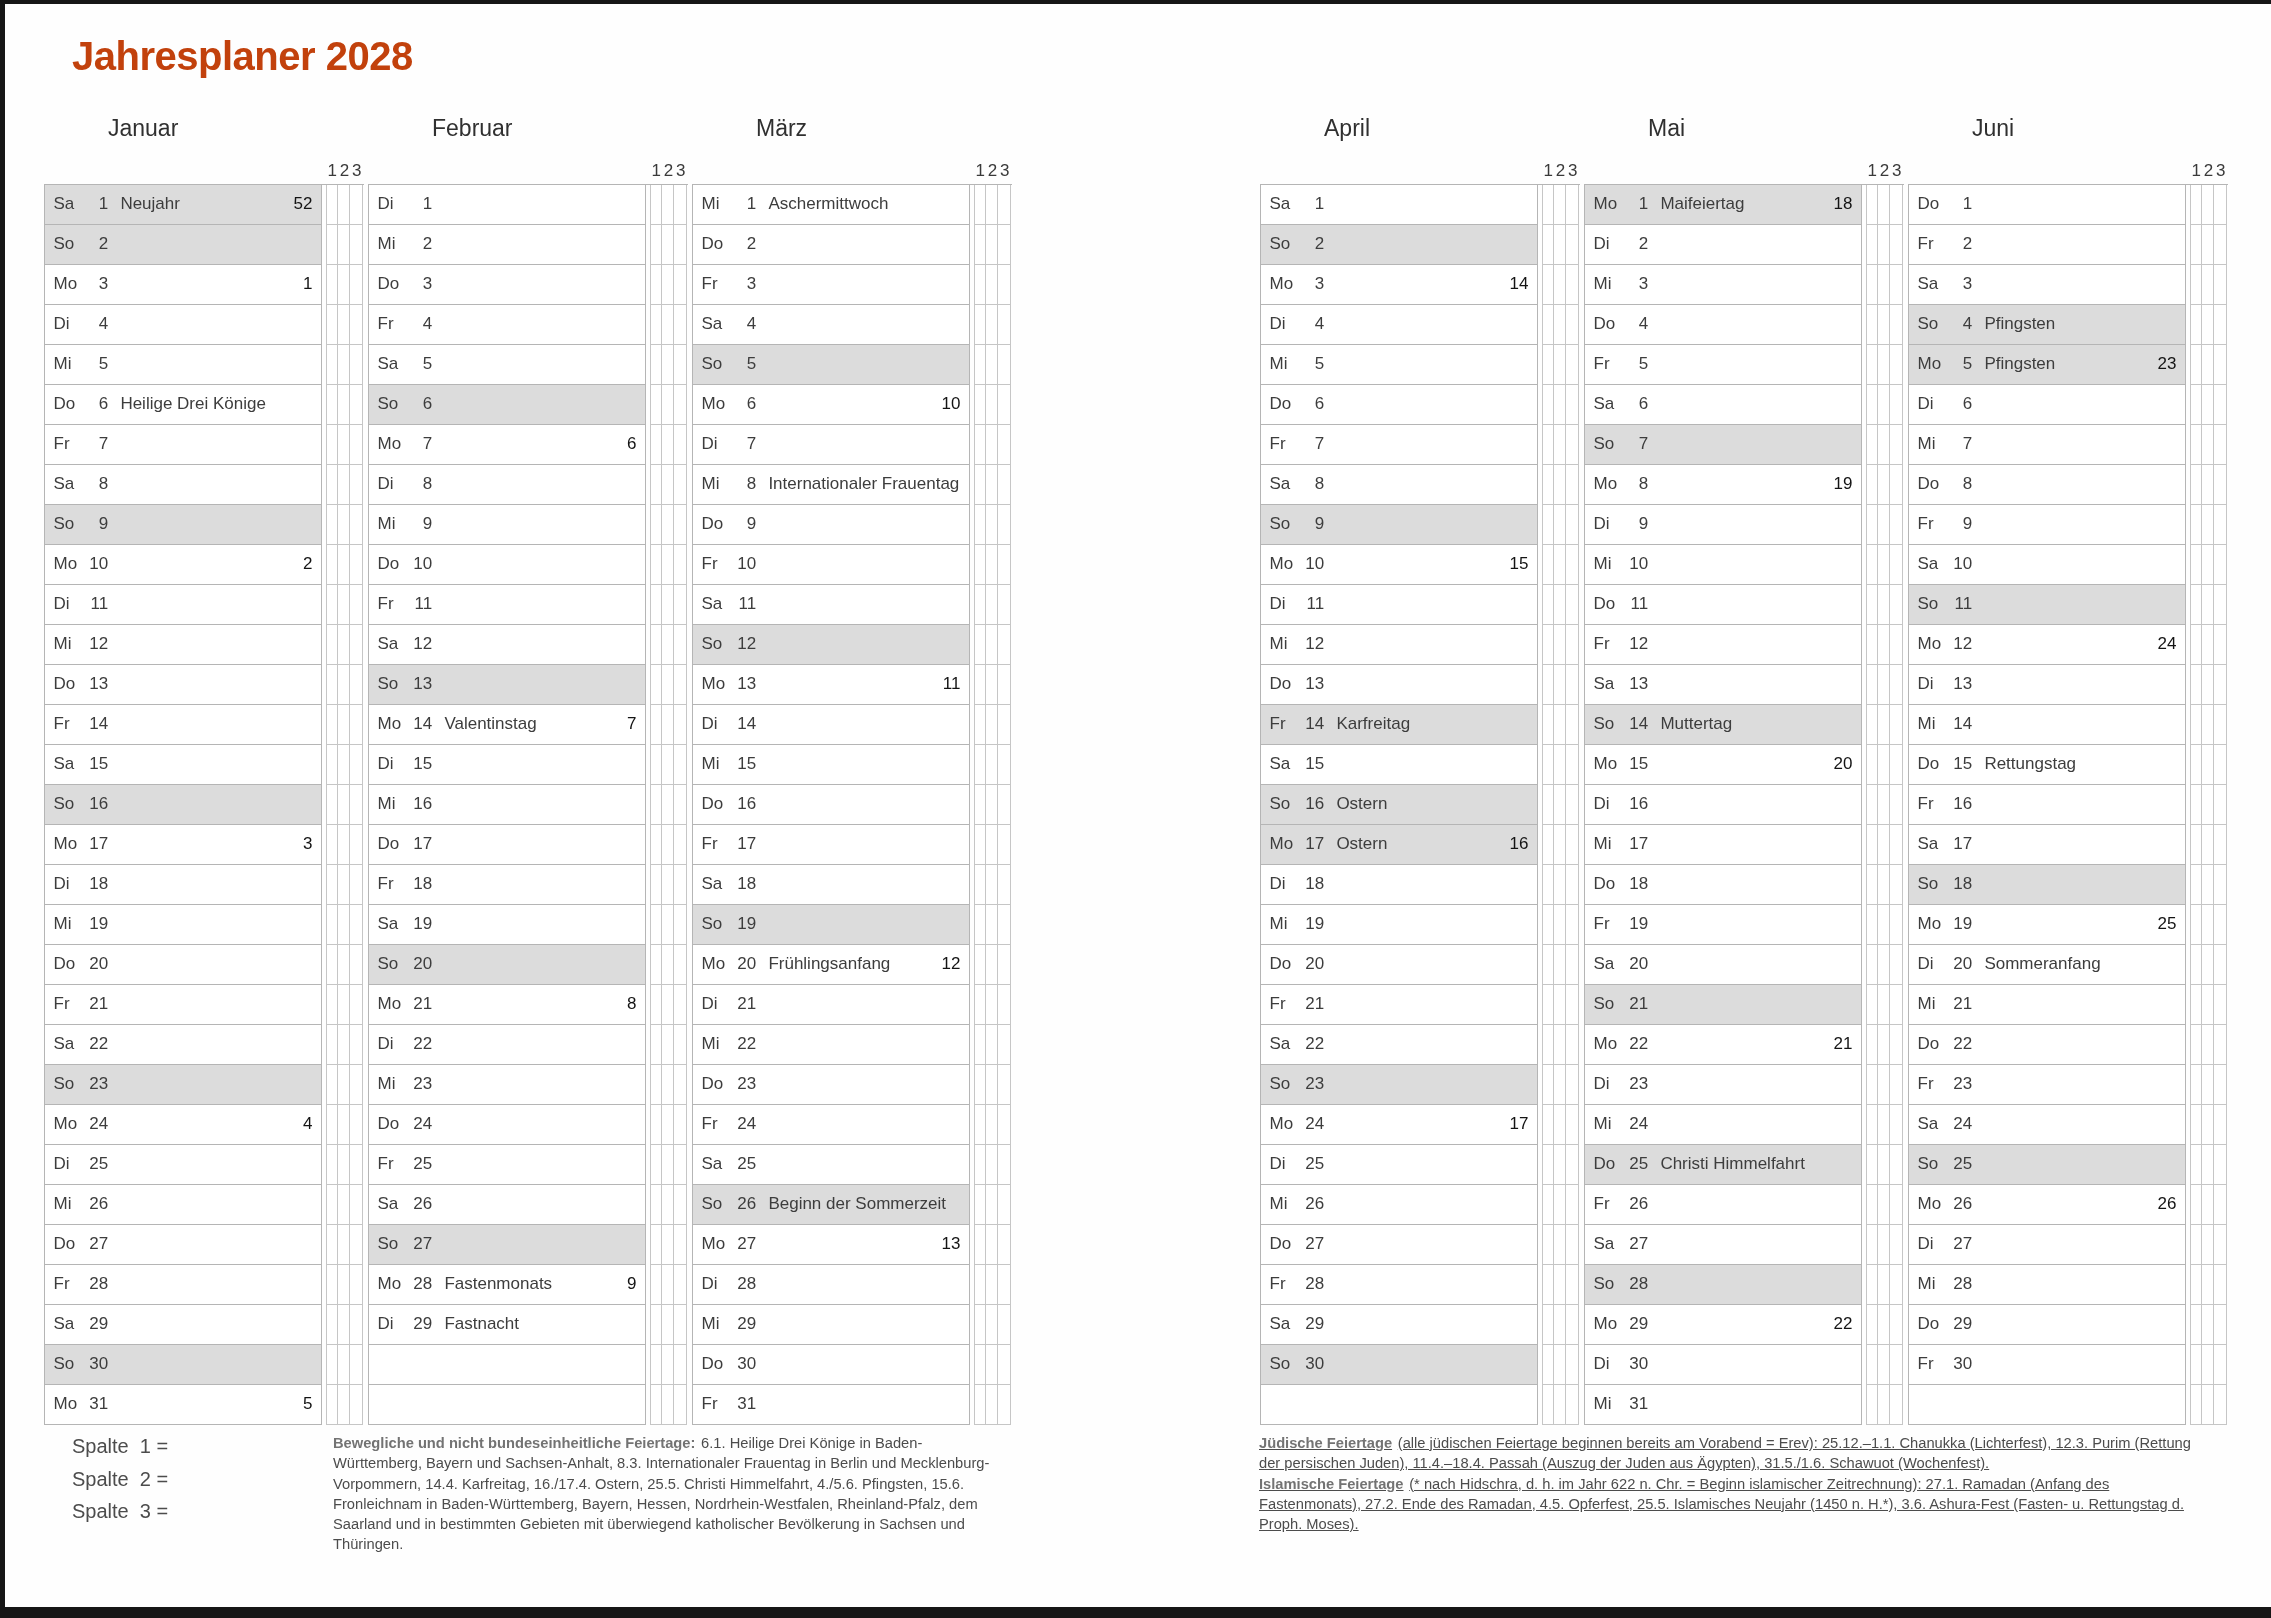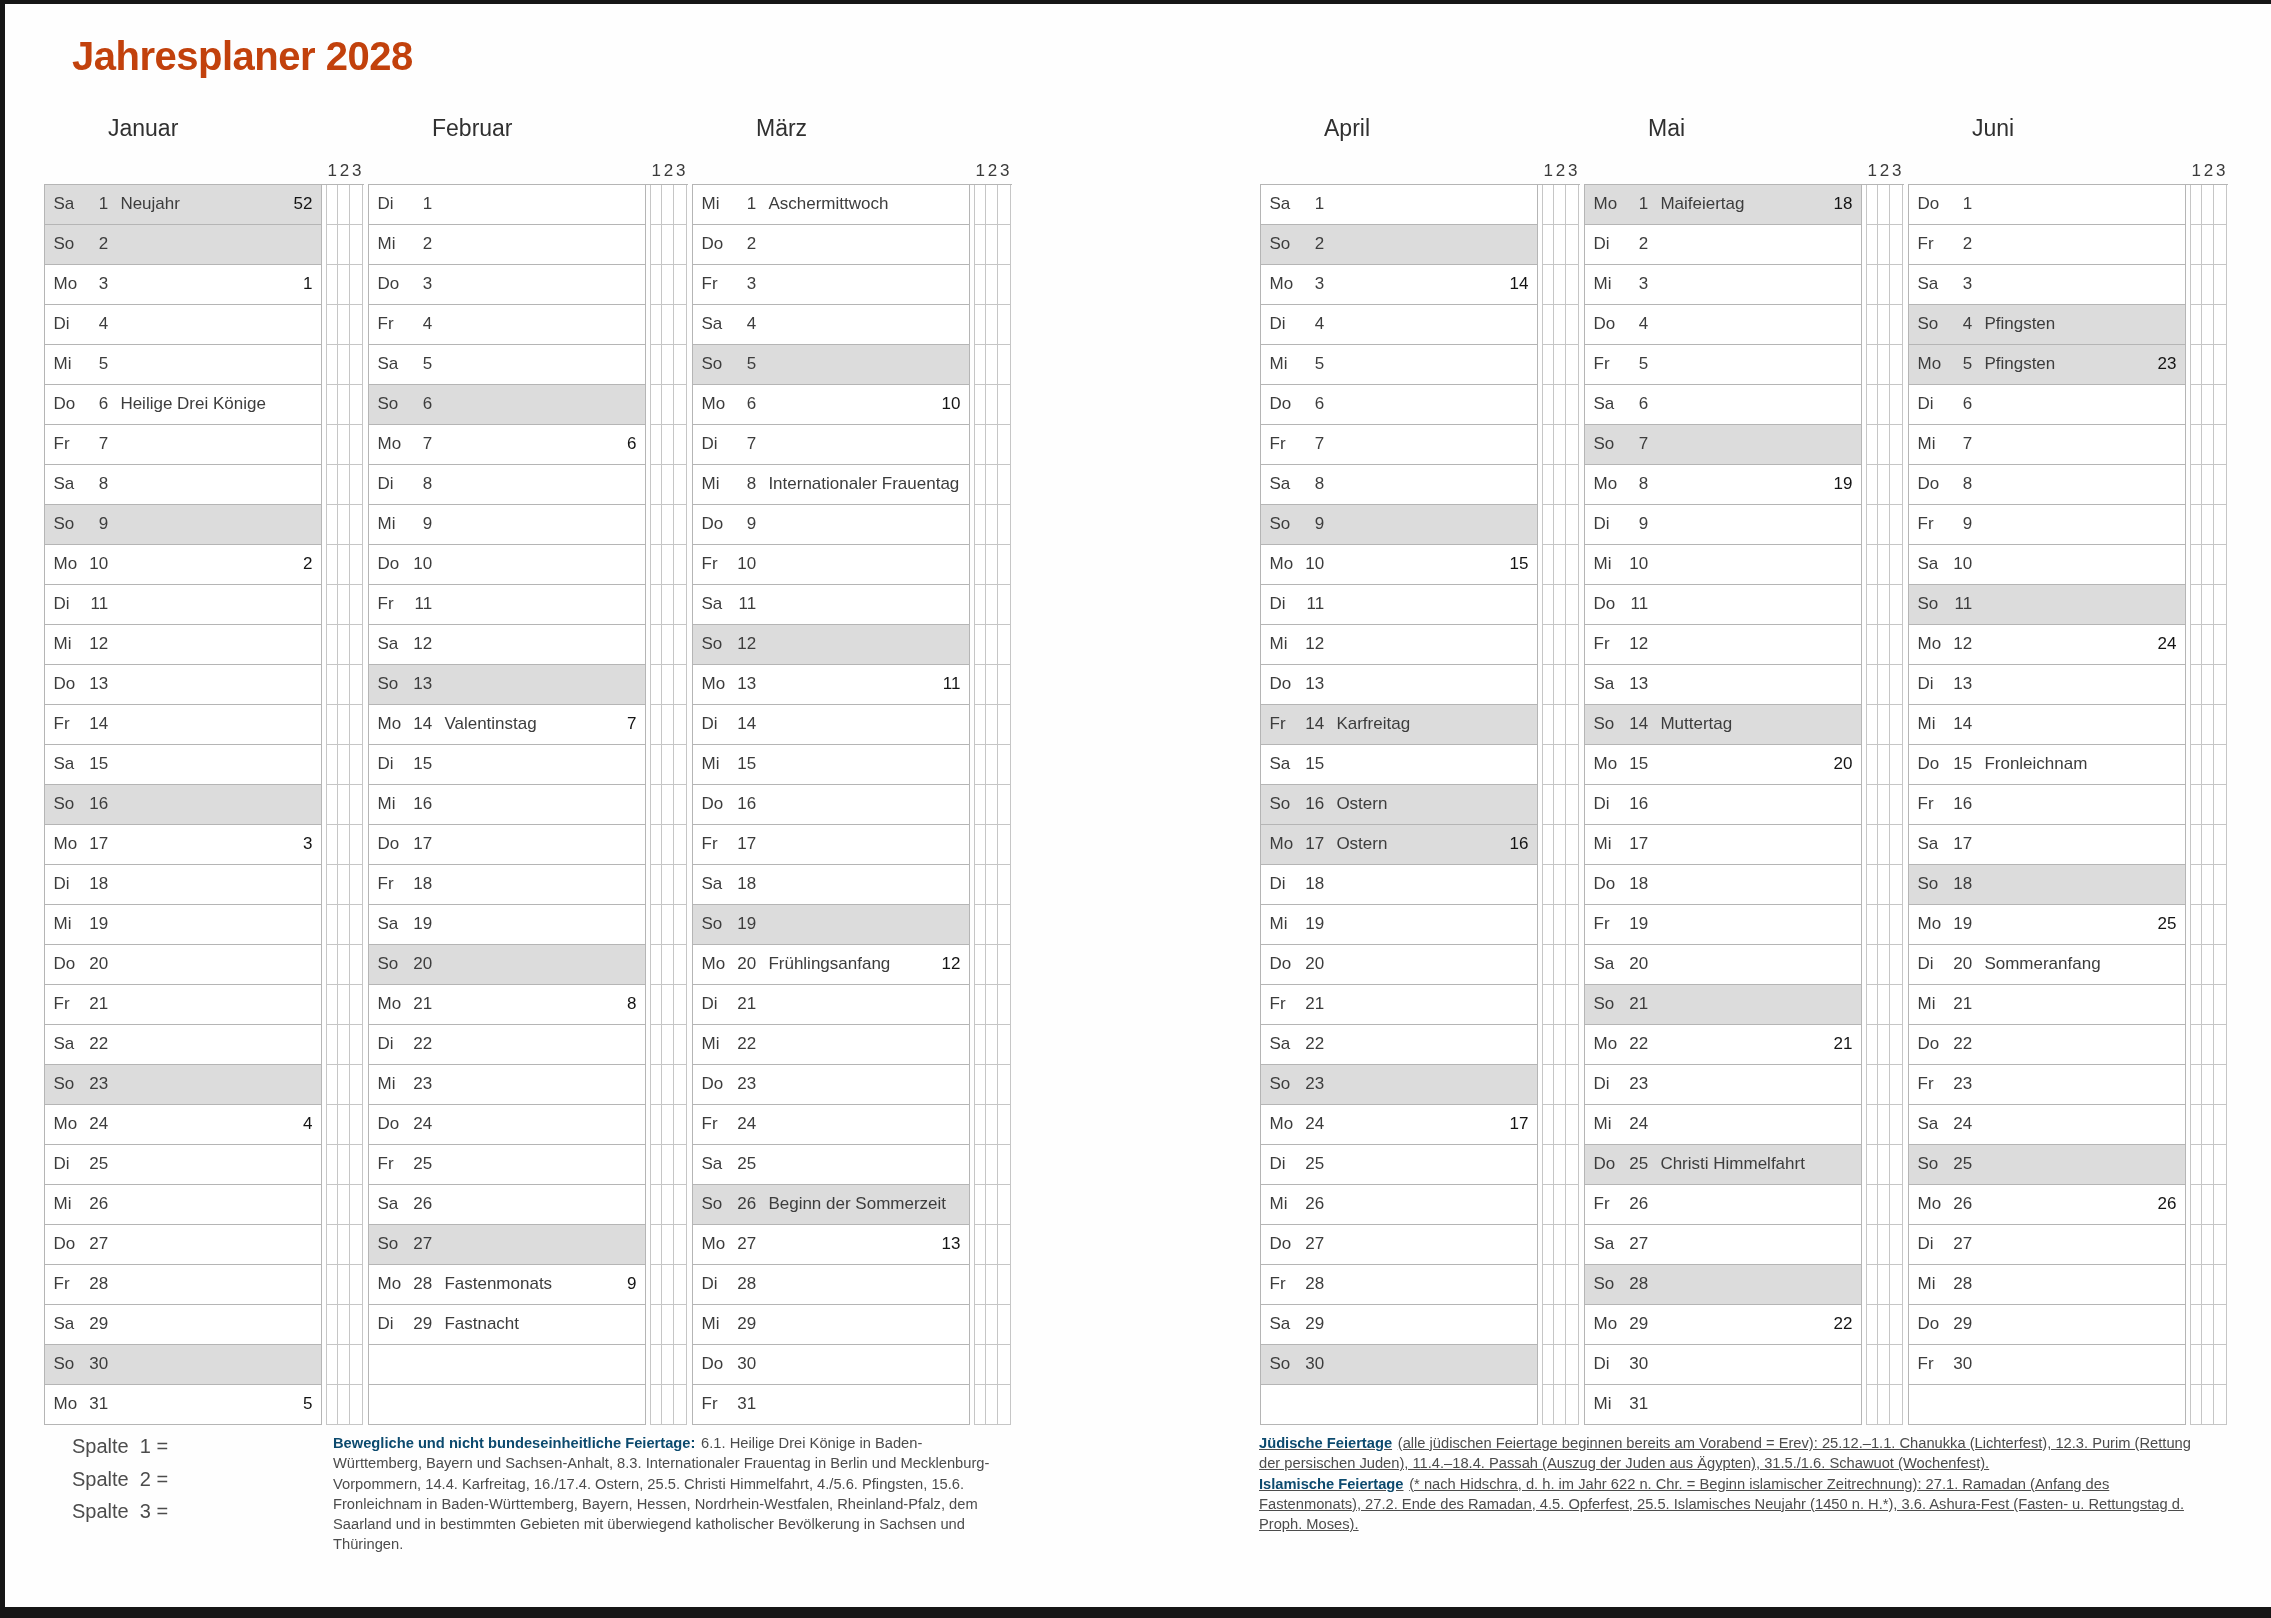--- a/index.html
+++ b/index.html
@@ -38,21 +38,21 @@
   .wk{font-weight:normal;margin-right:8.5px;color:#141414;}
   .gap{width:3.8px;}
   .nc{width:12.3px;box-sizing:border-box;border-right:0.9px solid #c6c6c6;border-bottom:0.9px solid #c6c6c6;background:#fff;}
   .nc.first{border-left:0.9px solid #c6c6c6;}
   .legend{position:absolute;left:72px;top:1435px;font-size:20px;color:#4c4c4c;}
   .legend-line{white-space:pre;margin-bottom:9.5px;}
   .fn{position:absolute;top:1433px;font-size:14.7px;line-height:20.3px;color:#4c4c4c;}
   .fn-mid{left:333px;width:668px;}
   .fn-right{left:1259px;width:932px;text-decoration:underline;}
   .fn p{margin:0;}
-  .lead{font-weight:bold;color:#0c4a6e;margin-right:5.7px;}
+  .lead{font-weight:bold;color:#737373;margin-right:5.7px;}
 </style>
 </head>
 <body>
 
 <div class="page" style="--sunfill: #dcdcdc; --grid: #b5b5b5; --edge: #161616;">
   <div class="edge-top"></div>
   <div class="edge-left"></div>
   <div class="edge-bottom"></div>
 
   <h1 class="title">Jahresplaner 2028</h1>
@@ -1999,21 +1999,21 @@
               </div>
               <div class="gap"></div>
               <div class="nc first"></div>
               <div class="nc"></div>
               <div class="nc"></div>
             </div>
             <div class="row">
               <div class="main-cell">
                 <span class="wd">Do</span>
                 <span class="dn">15</span>
-                <span class="hol">Fronleichnam</span>
+                <span class="hol">Rettungstag</span>
               </div>
               <div class="gap"></div>
               <div class="nc first"></div>
               <div class="nc"></div>
               <div class="nc"></div>
             </div>
             <div class="row">
               <div class="main-cell">
                 <span class="wd">Fr</span>
                 <span class="dn">16</span>

